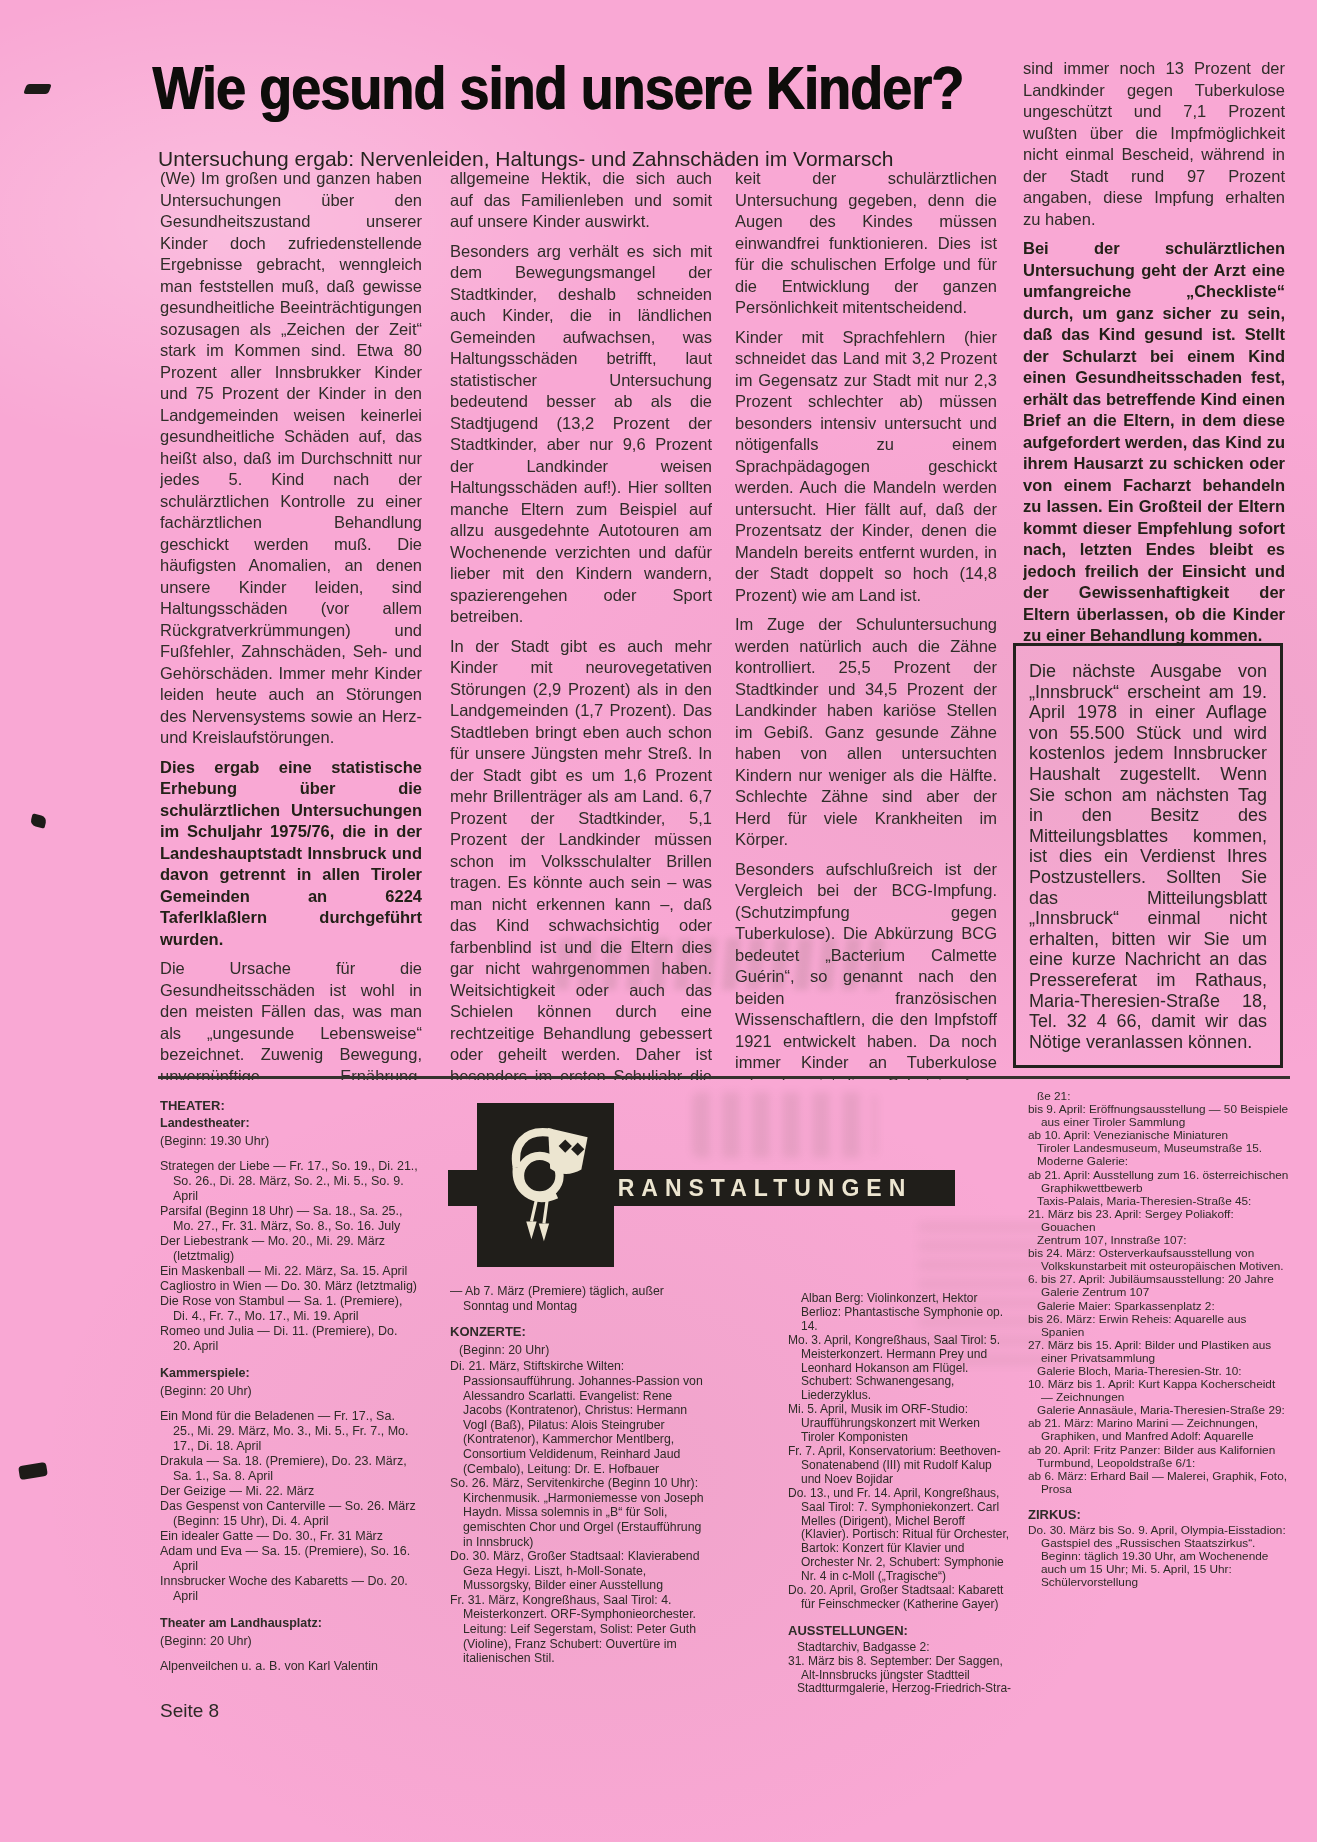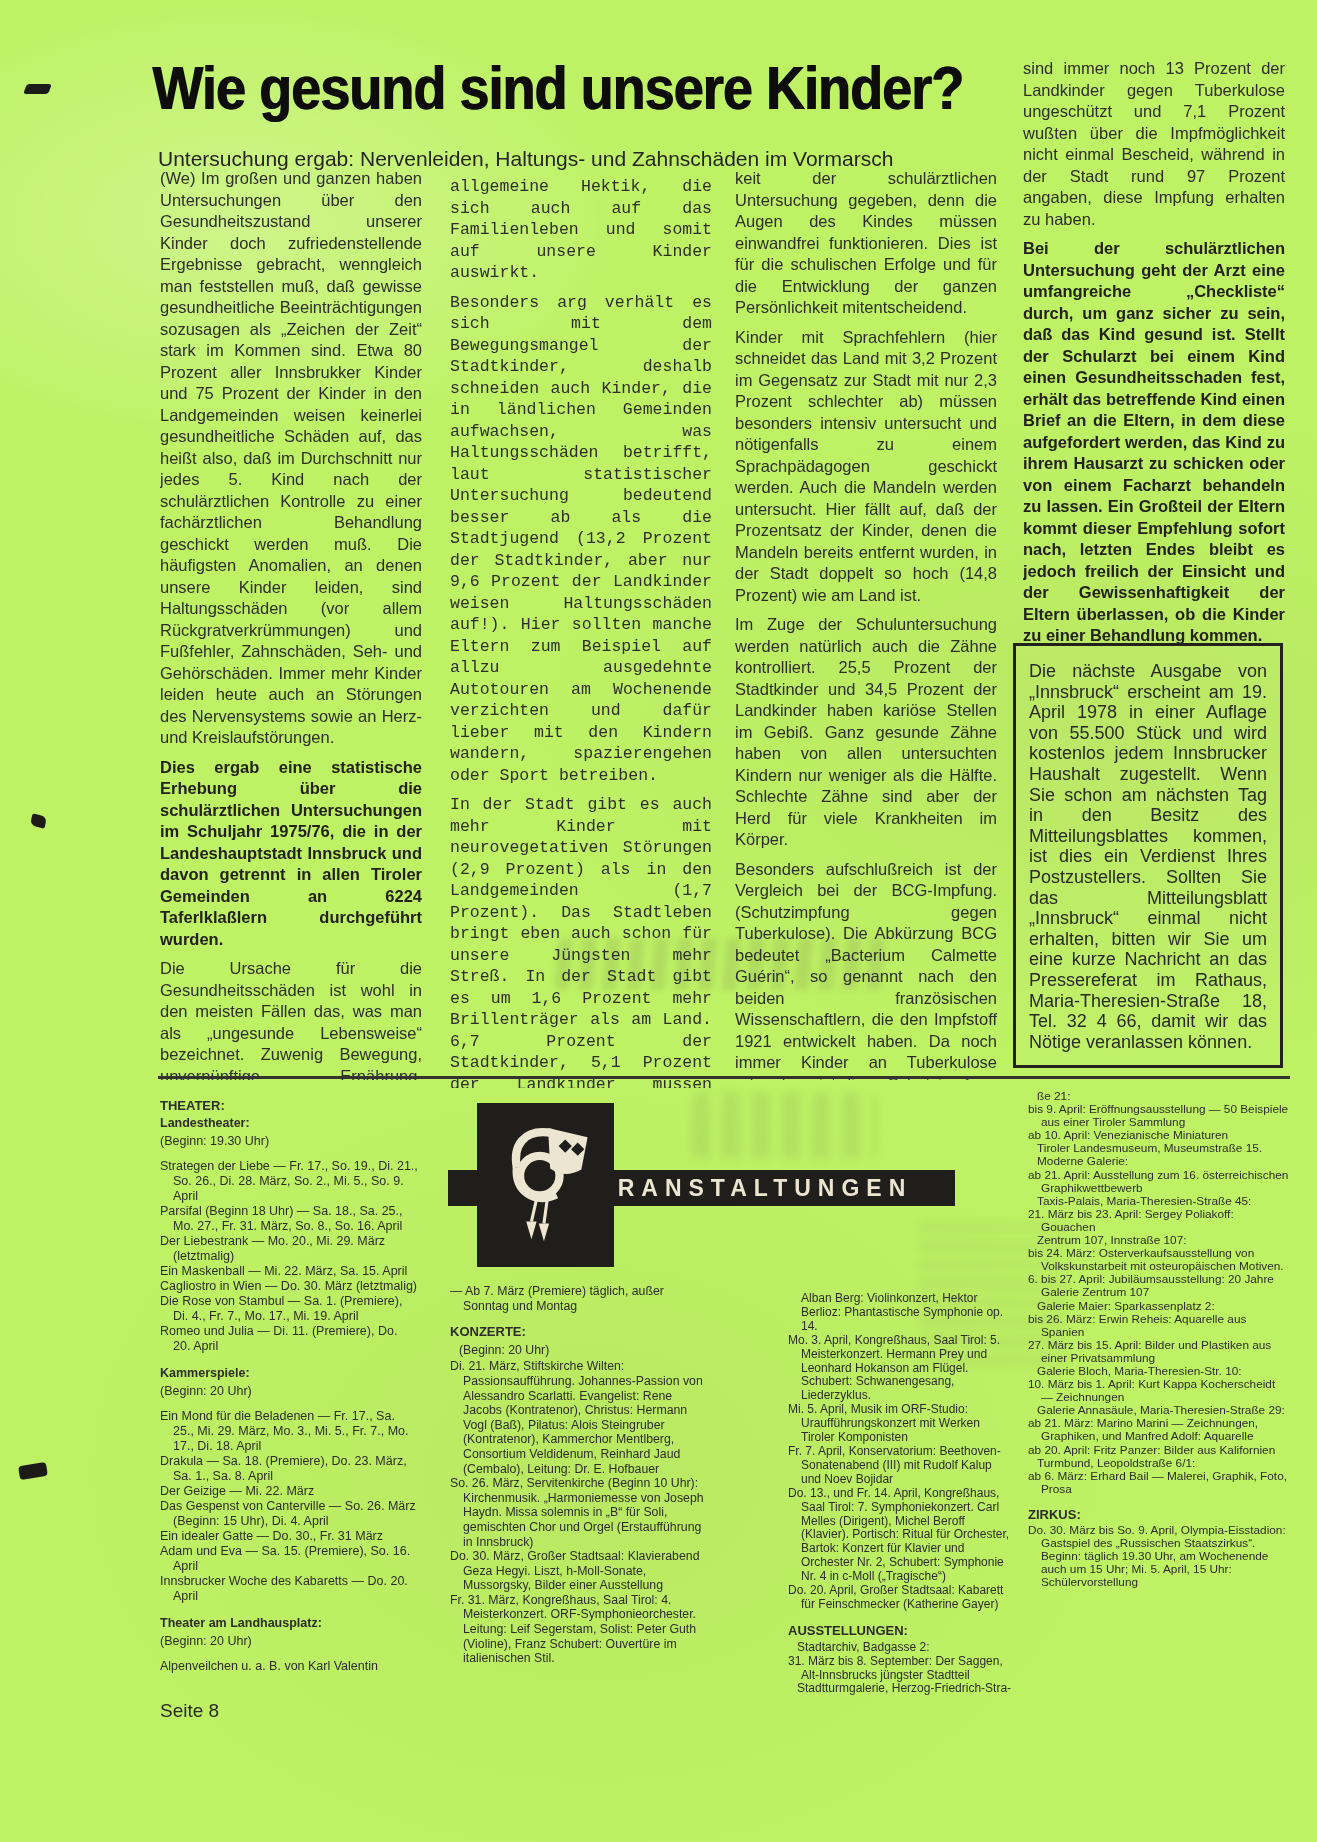--- a/index.html
+++ b/index.html
@@ -1,17 +1,17 @@
 <!DOCTYPE html>
 <html><head>
 <meta charset="utf-8">
 <style>
   html,body{margin:0;padding:0;background:#6b675c;}
   .page{position:relative;width:1317px;height:1842px;margin:0 auto;
-        background:#bef264;overflow:hidden;
+        background:#f9a8d4;overflow:hidden;
         font-family:"Liberation Sans",sans-serif;color:#2f2d29;}
   .page::before{content:"";position:absolute;inset:0;pointer-events:none;
         background:
           radial-gradient(ellipse 700px 400px at 18% 12%, rgba(255,255,255,.25), transparent 60%),
           radial-gradient(ellipse 900px 500px at 85% 40%, rgba(120,110,80,.08), transparent 70%),
           radial-gradient(ellipse 800px 600px at 45% 80%, rgba(120,110,80,.07), transparent 70%);}
   .edge-mark{position:absolute;background:#1d1b18;}
   .m1{left:25px;top:84px;width:25px;height:10px;border-radius:3px;transform:skewX(-20deg);}
   .m2{left:31px;top:815px;width:15px;height:12px;border-radius:2px 6px 2px 6px;transform:rotate(14deg);}
   .m3{left:19px;top:1464px;width:28px;height:14px;border-radius:4px;transform:rotate(-9deg);}
@@ -20,21 +20,21 @@
         font-size:58px;font-weight:700;color:#0e0d0b;letter-spacing:-1px;
         transform:scale(.93,1.05);transform-origin:left top;
         text-shadow:1.2px 0 0 #0e0d0b;white-space:nowrap;}
   .subhead{position:absolute;left:158px;top:147px;font-size:21px;color:#262420;}
 
   .bodycol{position:absolute;width:262px;text-align:justify;
         font-size:16.5px;line-height:21.5px;overflow:hidden;}
   .bodycol p{margin:0 0 8px 0;}
   .bodycol p.bold{font-weight:700;color:#232118;}
   .c1{left:160px;top:168px;max-height:912px;}
-  .c2{left:450px;top:176px;max-height:912px;font-family:Liberation Mono, monospace;}
+  .c2{left:450px;top:168px;max-height:912px;}
   .c3{left:735px;top:168px;max-height:912px;}
   .c4{left:1023px;top:58px;max-height:585px;}
 
   .notice{position:absolute;left:1013px;top:643px;width:270px;
         border:3.5px solid #23211e;padding:15px 13px 13px 13px;
         font-size:18px;line-height:20.6px;text-align:justify;color:#2b2925;
         background:rgba(255,255,255,.03);box-sizing:border-box;}
   .notice p{margin:0;}
 
   .rule{position:absolute;left:158px;top:1076px;width:1132px;height:3px;background:#35332e;}
@@ -131,21 +131,21 @@
         <path d="M43 98 l5 17 l5 -17 z" fill="#ece5d0"></path>
       </svg>
     </span>
   </div>
 
   <div class="listcol colA">
     <div class="lh1">THEATER:</div>
     <div class="lh2" style="margin-top:2px">Landestheater:</div>
     <div class="ltime">(Beginn: 19.30 Uhr)</div>
     <div class="li">Strategen der Liebe — Fr. 17., So. 19., Di. 21., So. 26., Di. 28. März, So. 2., Mi. 5., So. 9. April</div>
-    <div class="li">Parsifal (Beginn 18 Uhr) — Sa. 18., Sa. 25., Mo. 27., Fr. 31. März, So. 8., So. 16. April</div>
+    <div class="li">Parsifal (Beginn 18 Uhr) — Sa. 18., Sa. 25., Mo. 27., Fr. 31. März, So. 8., So. 16. July</div>
     <div class="li">Der Liebestrank — Mo. 20., Mi. 29. März (letztmalig)</div>
     <div class="li">Ein Maskenball — Mi. 22. März, Sa. 15. April</div>
     <div class="li">Cagliostro in Wien — Do. 30. März (letztmalig)</div>
     <div class="li">Die Rose von Stambul — Sa. 1. (Premiere), Di. 4., Fr. 7., Mo. 17., Mi. 19. April</div>
     <div class="li">Romeo und Julia — Di. 11. (Premiere), Do. 20. April</div>
     <div class="lh2">Kammerspiele:</div>
     <div class="ltime">(Beginn: 20 Uhr)</div>
     <div class="li">Ein Mond für die Beladenen — Fr. 17., Sa. 25., Mi. 29. März, Mo. 3., Mi. 5., Fr. 7., Mo. 17., Di. 18. April</div>
     <div class="li">Drakula — Sa. 18. (Premiere), Do. 23. März, Sa. 1., Sa. 8. April</div>
     <div class="li">Der Geizige — Mi. 22. März</div>

